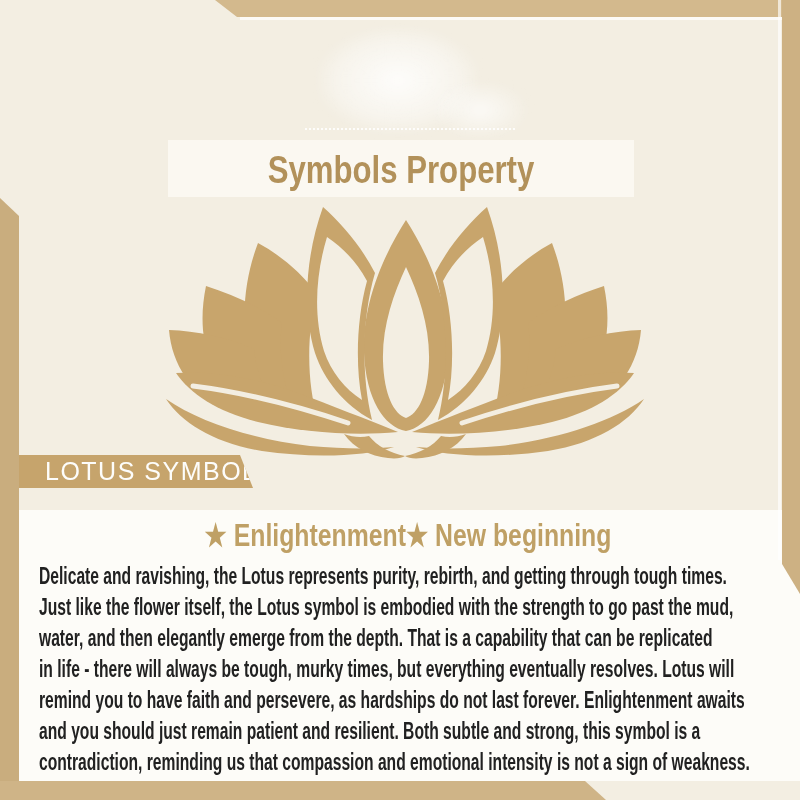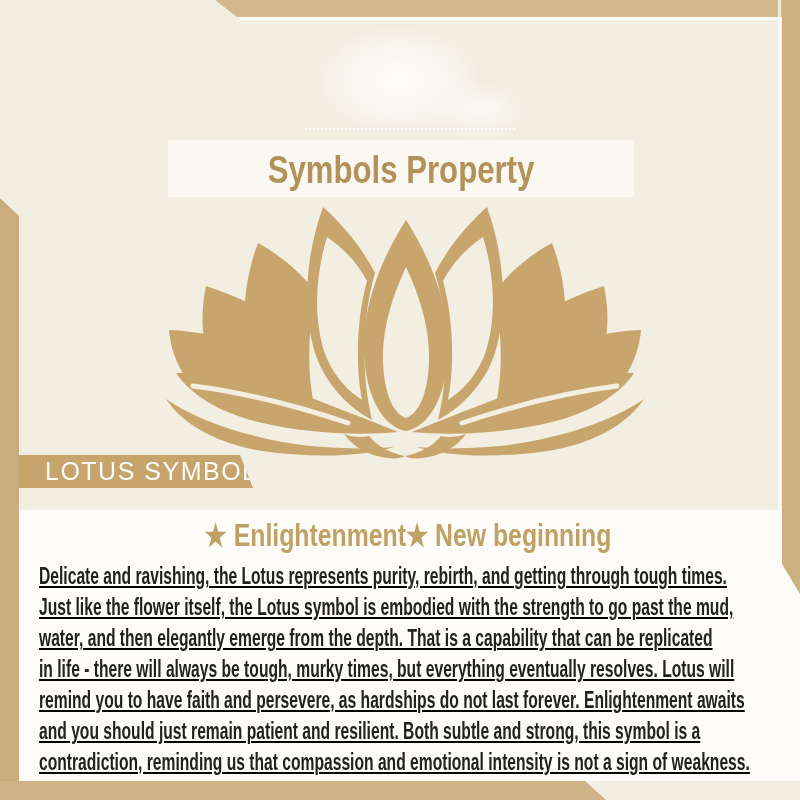--- a/index.html
+++ b/index.html
@@ -60,21 +60,21 @@
     clip-path:polygon(0 0,240px 0,253px 33px,0 33px);}
   .banner-label{position:absolute;left:45px;top:0;line-height:33px;
     font-size:25px;font-weight:400;color:#fdfdfb;letter-spacing:1.5px;white-space:nowrap;}
   
   .panel{position:absolute;left:19px;top:510px;width:781px;height:271px;background:var(--panel);}
   .section-heading{
     position:absolute;left:408px;top:517px;white-space:nowrap;
     font-size:31px;font-weight:bold;color:var(--heading);
     transform:translateX(-50%) scaleX(.8);transform-origin:center;
   }
-  .body-text{position:absolute;left:39px;top:561px;width:760px;text-decoration:underline;}
+  .body-text{position:absolute;left:39px;top:561px;width:760px;}
   .body-line{
     white-space:nowrap;font-size:23px;font-weight:bold;color:var(--body-text);
     line-height:31px;transform:scaleX(.68);transform-origin:0 50%;letter-spacing:0px;
   }
 </style>
 </head>
 <body>
 
 <div class="stage">
 

